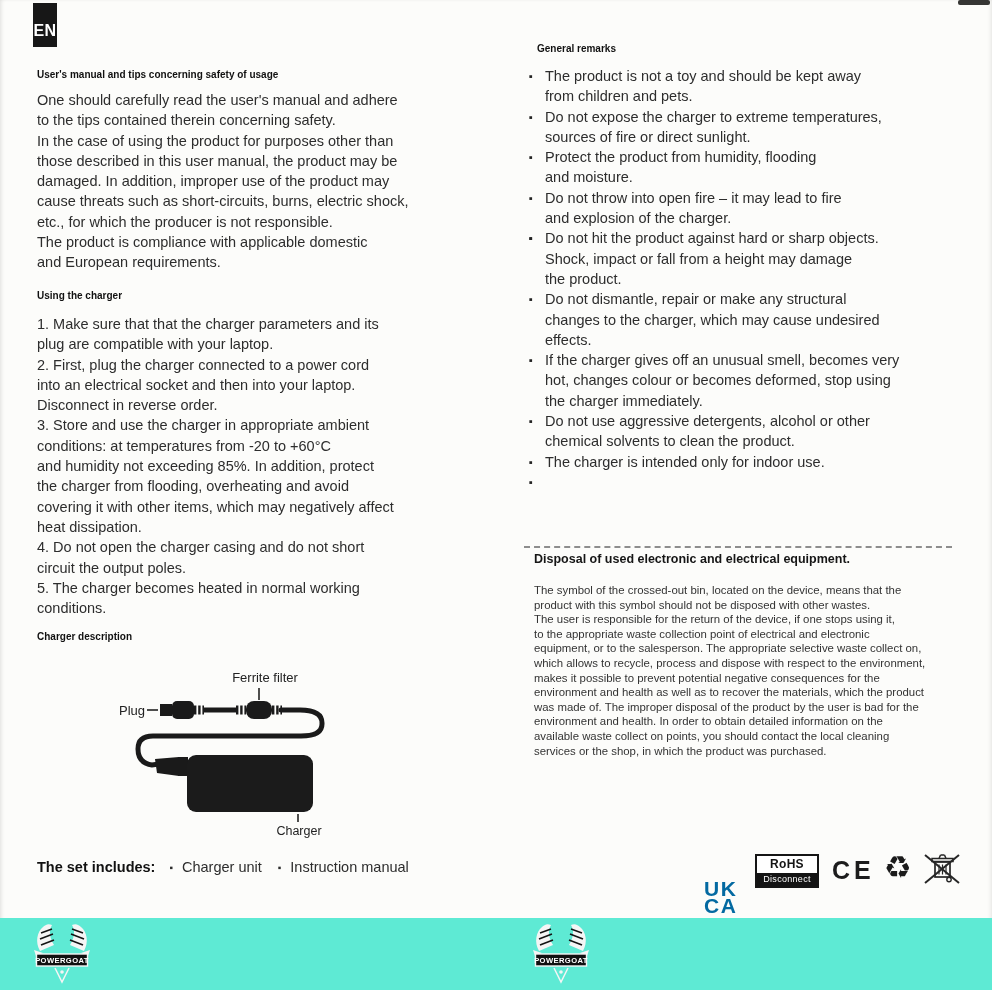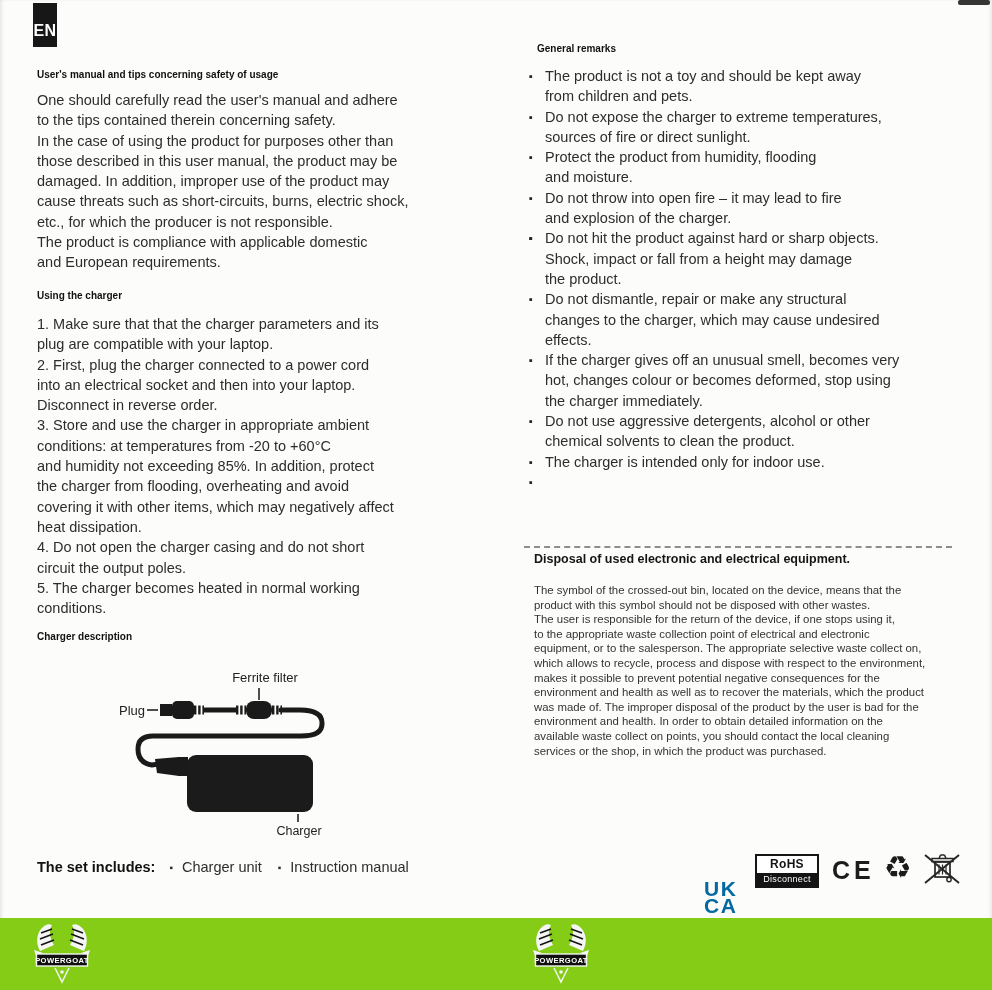--- a/index.html
+++ b/index.html
@@ -40,21 +40,21 @@
   
   .cert-row{left:704px;top:848px;width:260px;height:44px;}
   .ukca{position:absolute;left:0;top:5px;font-weight:bold;font-size:21px;line-height:16.5px;letter-spacing:1.5px;color:#0369a1;font-family:"Liberation Sans",sans-serif;margin-top:28px;}
   .rohs{position:absolute;left:51px;top:6px;width:60px;height:30px;border:2.5px solid #151515;background:#fff;box-sizing:content-box;}
   .rohs .rt{display:block;text-align:center;font-weight:bold;font-size:12px;line-height:17px;color:#141414;letter-spacing:.3px;border-radius:8px;}
   .rohs .rb{display:block;background:#141414;color:#fff;text-align:center;font-size:9px;line-height:13px;height:13px;letter-spacing:.3px;}
   .ce{position:absolute;left:128px;top:8px;font-size:25px;font-weight:bold;letter-spacing:4px;color:#1c1c1c;}
   .recycle{position:absolute;left:180px;top:4px;font-size:31px;line-height:31px;color:#1b1b1b;font-family:"DejaVu Sans",sans-serif;}
   .weee{position:absolute;left:218px;top:1px;}
   
-  .band{left:0;top:918px;width:992px;height:72px;background:#84cc16;}
+  .band{left:0;top:918px;width:992px;height:72px;background:#5eead4;}
   .goat{position:absolute;top:5px;}
   .goat.g1{left:33px;}
   .goat.g2{left:532px;}
   svg text{font-family:"Liberation Sans","DejaVu Sans",sans-serif;}
 </style>
 </head>
 <body>
 
 <div class="page">
 

